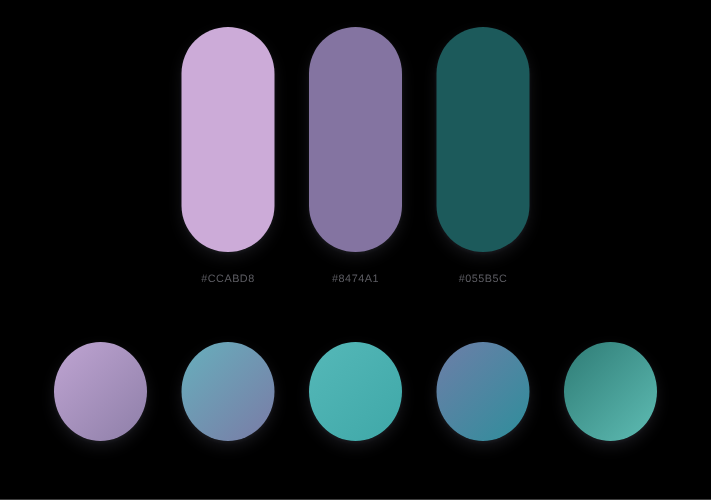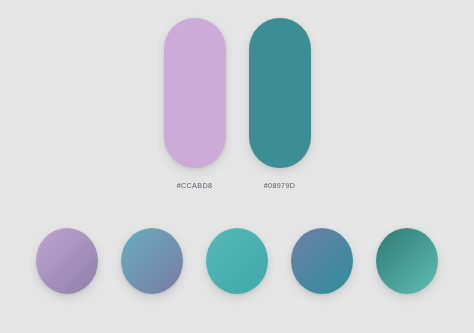--- a/index.html
+++ b/index.html
@@ -10,21 +10,21 @@
     width: 474px;
     height: 333px;
     background: #ffffff;
     font-family: "Liberation Sans", sans-serif;
     overflow: hidden;
   }
   .palette {
     position: relative;
     width: 474px;
     height: 333px;
-    background: #e5e5e5;
+    background: #000000;
   }
 
   
   .pill-row {
     position: absolute;
     top: 18px;
     left: 0;
     width: 474px;
     height: 172px;
     display: flex;
@@ -82,27 +82,31 @@
 
 <div class="palette">
 
   <div class="pill-row">
 
     <div class="swatch">
       <div class="pill" style="background: rgb(204, 171, 216);"></div>
       <div class="swatch-label">#CCABD8</div>
     </div>
 
+    <div class="swatch">
+      <div class="pill" style="background: rgb(132, 116, 161);"></div>
+      <div class="swatch-label">#8474A1</div>
+    </div>
+
 
 
     <div class="swatch">
-      <div class="pill" style="background: rgb(59, 142, 148);"></div>
-      <div class="swatch-label">#08979D</div>
+      <div class="pill" style="background: rgb(28, 90, 91);"></div>
+      <div class="swatch-label">#055B5C</div>
     </div>
-
 
   </div>
 
   <div class="circle-row">
 
     <div class="circle-cell">
       <div class="circle" style="background: linear-gradient(135deg, rgb(191, 164, 210) 0%, rgb(142, 127, 168) 100%);"></div>
     </div>
 
     <div class="circle-cell">

